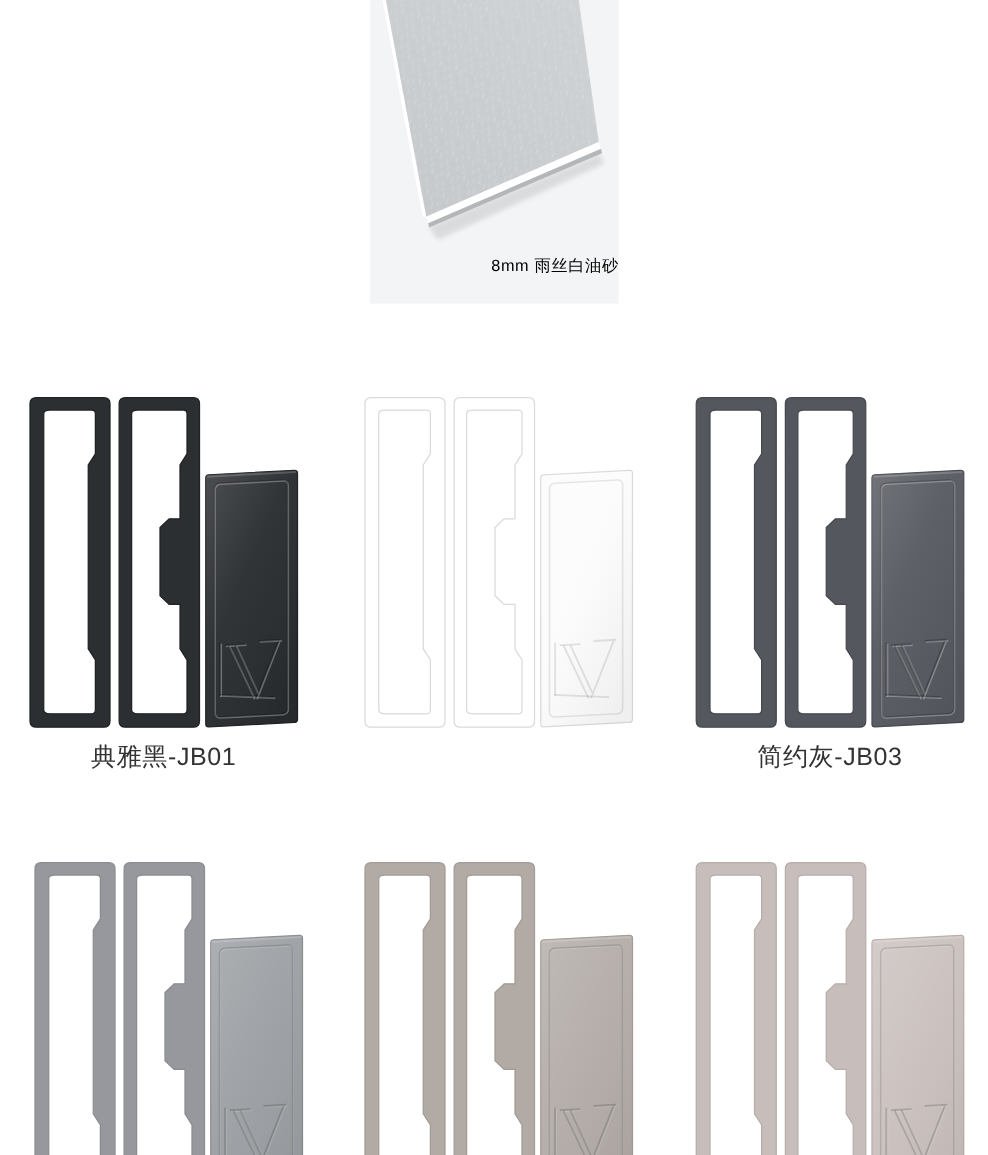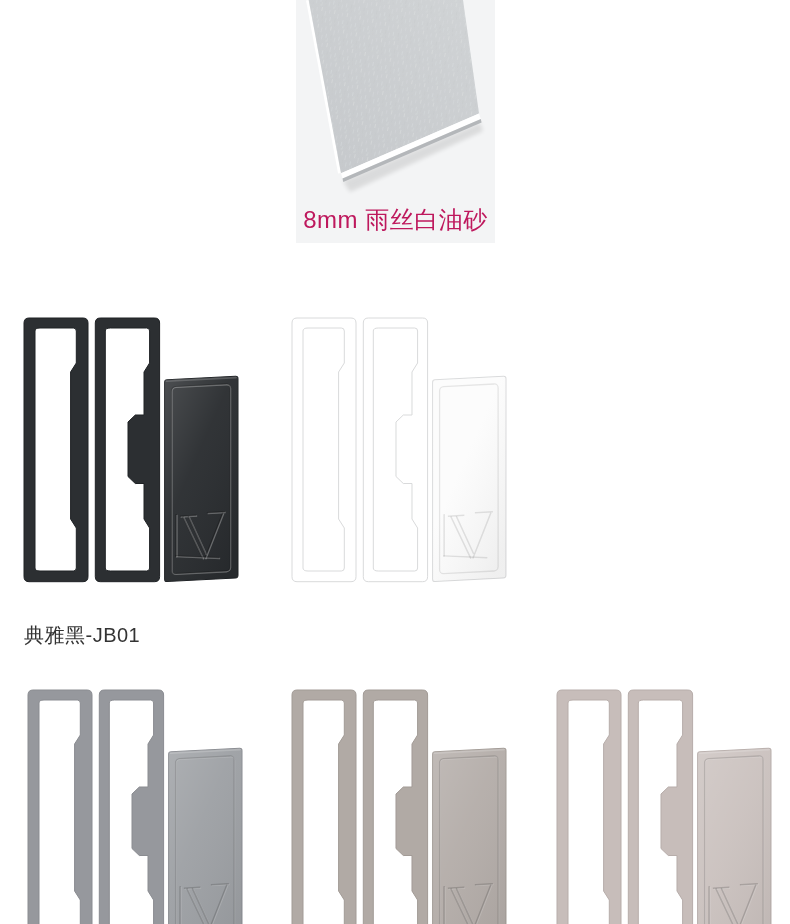--- a/index.html
+++ b/index.html
@@ -1,23 +1,23 @@
 <!DOCTYPE html>
 <html><head>
 <meta charset="utf-8">
 <style>
 *{margin:0;padding:0;box-sizing:border-box}
 html,body{width:790px;height:924px;background:#fff;font-family:"Liberation Sans",sans-serif}
 .page{position:relative;width:790px;height:924px;background:#fff;overflow:hidden}
 .hero{position:absolute;left:296px;top:0;width:199px;height:243px}
 .hero .slab-svg{position:absolute;left:0;top:0;width:199px;height:243px;display:block}
-.hero-caption{position:absolute;left:0;right:0;top:204px;text-align:center;font-size:24px;color:#be185d;letter-spacing:.5px}
+.hero-caption{position:absolute;left:0;right:0;top:204px;text-align:right;font-size:13px;color:#000000;letter-spacing:.5px}
 .swatch{position:absolute;width:214px}
 .swatch .art{display:block;width:214px;height:264px;overflow:visible}
-.swatch-label{display:block;margin-top:40px;font-size:20px;color:#333;letter-spacing:.5px}
+.swatch-label{display:block;margin-top:10px;text-align:center;font-size:20px;color:#333;letter-spacing:.5px}
 .inner-line{fill:none;stroke-width:1.3}
 .logo-dark,.logo-light{stroke-width:1.5;fill:none}
 .panel-top-light{fill:rgba(255,255,255,.18)}
 </style>
 </head>
 <body>
 
 <svg width="0" height="0" style="position:absolute">
   <defs>
     <path id="frame-plain" fill-rule="evenodd" d="M5,0 H59 Q64,0 64,5 V258.7 Q64,263.7 59,263.7 H5 Q0,263.7 0,258.7 V5 Q0,0 5,0 Z M16,10 H49.3 Q52.3,10 52.3,13 V45 L46.6,54 V201 L52.3,210 V250 Q52.3,253 49.3,253 H16 Q11,253 11,250 V13 Q11,10 16,10 Z"></path>
@@ -101,20 +101,38 @@
         <rect class="inner-line light" x="7.5" y="8" width="58.5" height="187" rx="4" stroke="rgba(255,255,255,0)"></rect>
         <rect class="inner-line dark" x="7" y="7.2" width="58.5" height="187" rx="4" stroke="rgba(0,0,0,0.09)"></rect>
         <g transform="translate(7,130)">
           <use href="#logo-strokes" class="logo-light" transform="translate(0.8,0.8)" stroke="rgba(255,255,255,0)"></use>
           <use href="#logo-strokes" class="logo-dark" stroke="rgba(0,0,0,0.1)"></use>
         </g>
       </g>
     </svg>
   </figure>
 
+  <figure class="swatch" style="left: 557px; top: 318px;">
+    <svg class="art" viewBox="0 0 214 264">
+      <use href="#frame-plain" class="frame-a" fill="#54575d" stroke="#45484e" stroke-width="1"></use>
+      <use href="#frame-handle" x="71.3" class="frame-b" fill="#54575d" stroke="#45484e" stroke-width="1"></use>
+      <g class="panel" transform="translate(140.6,62) skewY(-3)">
+        <rect class="panel-rect" width="73.4" height="201.7" rx="2.5" fill="#565960" stroke="#45484e" stroke-width="1"></rect>
+        <rect width="73.4" height="201.7" rx="2.5" fill="url(#sheen)"></rect>
+        <rect class="panel-top-light" x="1" y="0.6" width="71.4" height="1.6" rx="0.8"></rect>
+        <rect class="inner-line light" x="7.5" y="8" width="58.5" height="187" rx="4" stroke="rgba(255,255,255,0.3)"></rect>
+        <rect class="inner-line dark" x="7" y="7.2" width="58.5" height="187" rx="4" stroke="rgba(0,0,0,0.22)"></rect>
+        <g transform="translate(7,130)">
+          <use href="#logo-strokes" class="logo-light" transform="translate(0.8,0.8)" stroke="rgba(255,255,255,0.3)"></use>
+          <use href="#logo-strokes" class="logo-dark" stroke="rgba(0,0,0,0.26)"></use>
+        </g>
+      </g>
+    </svg>
+    <figcaption class="swatch-label">简约灰-JB03</figcaption>
+  </figure>
 
   <figure class="swatch" style="left: 28px; top: 690px;">
     <svg class="art" viewBox="0 0 214 264">
       <use href="#frame-plain" class="frame-a" fill="#96989d" stroke="#8a8c91" stroke-width="1"></use>
       <use href="#frame-handle" x="71.3" class="frame-b" fill="#96989d" stroke="#8a8c91" stroke-width="1"></use>
       <g class="panel" transform="translate(140.6,62) skewY(-3)">
         <rect class="panel-rect" width="73.4" height="201.7" rx="2.5" fill="#9da0a4" stroke="#8a8c91" stroke-width="1"></rect>
         <rect width="73.4" height="201.7" rx="2.5" fill="url(#sheen)"></rect>
         <rect class="panel-top-light" x="1" y="0.6" width="71.4" height="1.6" rx="0.8"></rect>
         <rect class="inner-line light" x="7.5" y="8" width="58.5" height="187" rx="4" stroke="rgba(255,255,255,0.15)"></rect>

